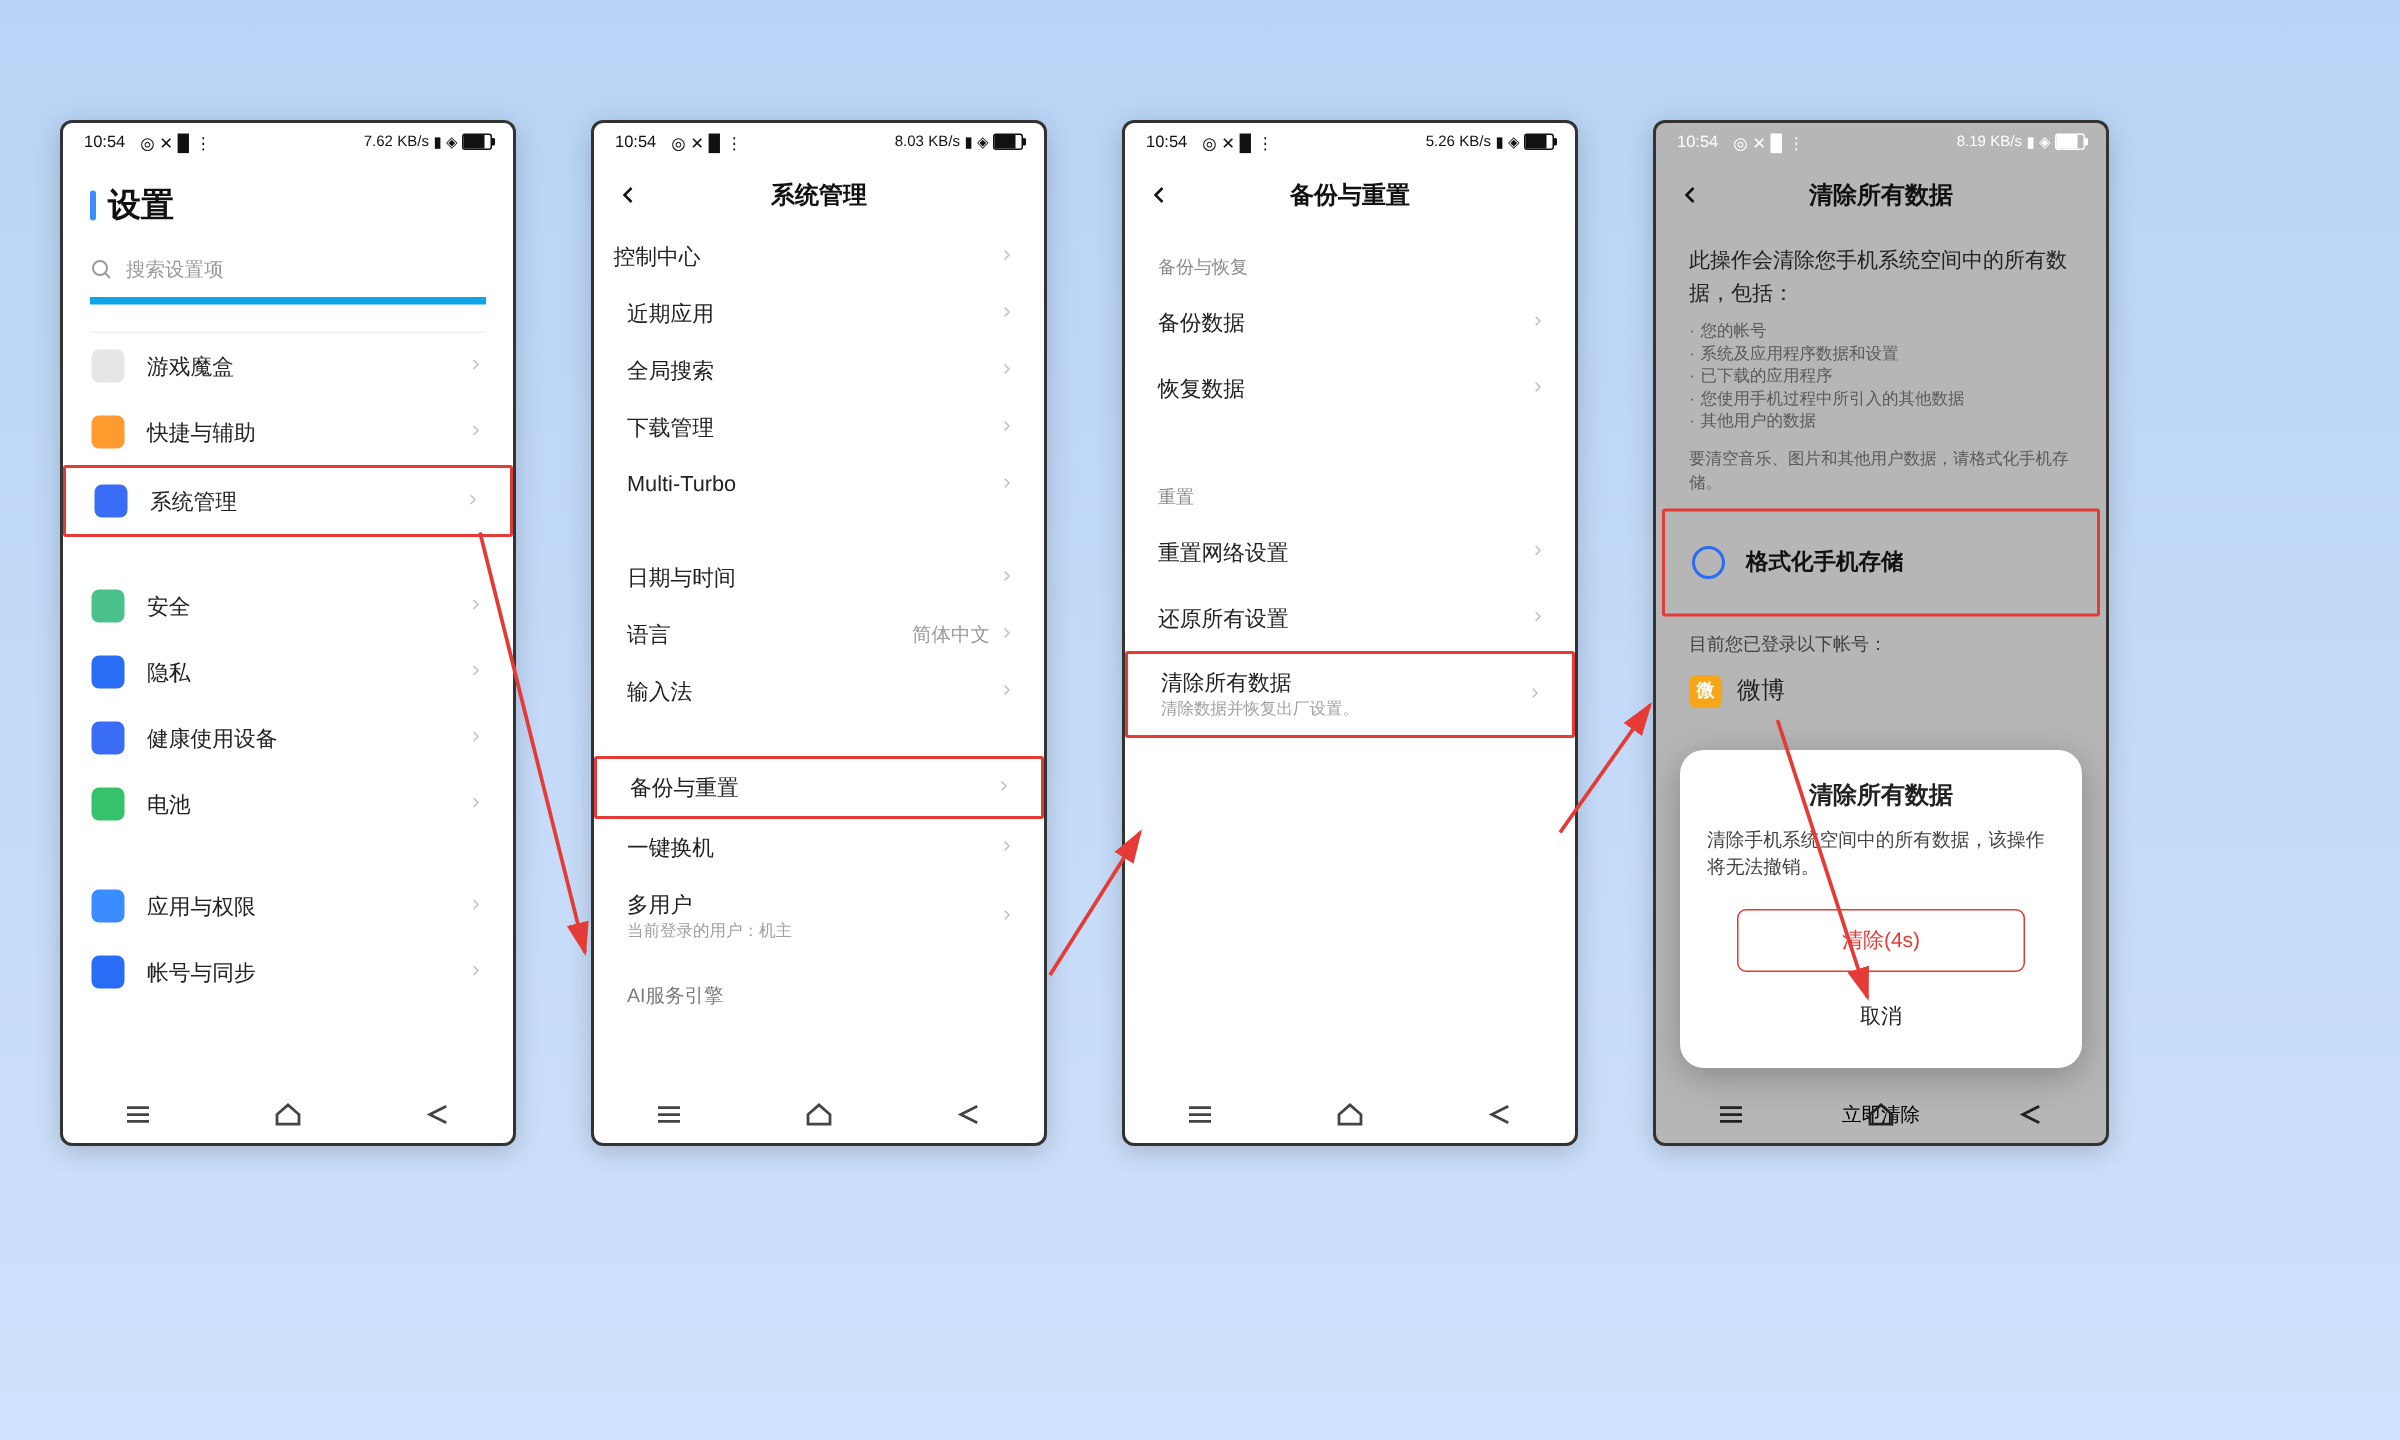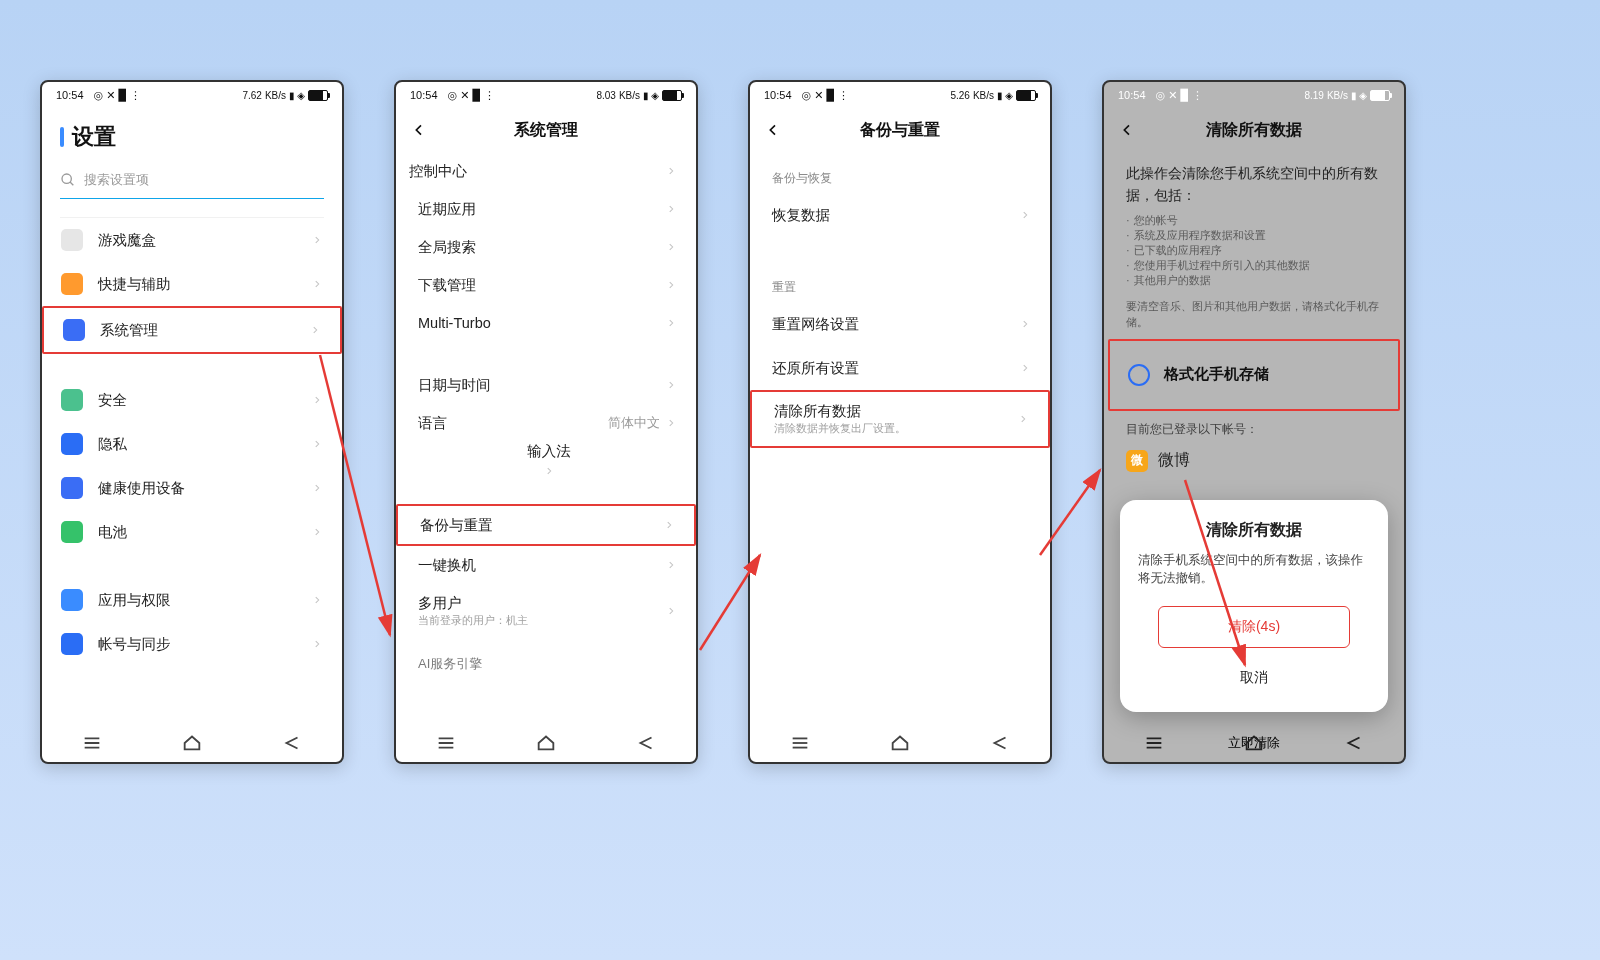--- a/index.html
+++ b/index.html
@@ -19,21 +19,21 @@
   .phone.dim .sbatt:after{background:#fff;}
   .phone.dim .sbatt i{background:#fff;}
   
   .header{height:44px;display:flex;align-items:center;justify-content:center;position:relative;font-size:16px;font-weight:600;color:#111;}
   .phone.dim .header{color:#111;}
   .back{position:absolute;left:0;top:0;width:46px;height:44px;display:flex;align-items:center;justify-content:center;cursor:pointer;}
   .back svg{width:16px;height:16px;}
   
   .bigtitle{font-size:22px;font-weight:700;padding:14px 18px 6px 18px;color:#111;}
   .bigtitle:before{content:"";display:inline-block;width:4px;height:20px;background:#3a8cff;margin-right:8px;border-radius:2px;vertical-align:-3px;}
-  .searchbar{margin:4px 18px 0 18px;height:36px;display:flex;align-items:center;color:#9a9a9a;border-bottom:1px solid #0ea5e9;font-size:13px;}
+  .searchbar{margin:4px 18px 0 18px;height:36px;display:flex;align-items:center;color:#9a9a9a;border-bottom:5px solid #0ea5e9;font-size:13px;}
   .searchbar .sicn{width:16px;height:16px;margin-right:8px;}
   
   .list{padding:0 0 0 0;}
   .sectionLabel{color:#8b8b8b;font-size:12px;padding:18px 22px 6px;}
   .row{display:flex;align-items:center;height:44px;padding:0 16px 0 18px;position:relative;cursor:pointer;}
   .row.row-tall{height:54px;}
   .row.indented{padding-left:22px;}
   .row .icon{width:24px;height:24px;margin-right:14px;flex:0 0 24px;border-radius:5px;display:flex;align-items:center;justify-content:center;}
   .row .label{flex:1;font-size:14.5px;color:#222;}
   .row .sublabel{font-size:11px;color:#a0a0a0;}
@@ -263,21 +263,21 @@
                 <polyline points="9 5 16 12 9 19"></polyline>
               </svg></span>
           </div>
           <div class="row indented" style="height: 38px;">
             <span class="label">语言</span>
             <span class="value">简体中文</span>
             <span class="chev"><svg viewBox="0 0 24 24" fill="none" stroke="#c3c3c3" stroke-width="2.5">
                 <polyline points="9 5 16 12 9 19"></polyline>
               </svg></span>
           </div>
-          <div class="row indented" style="height: 38px; flex-direction: column;">
+          <div class="row indented" style="height: 38px;">
             <span class="label">输入法</span>
             <span class="chev"><svg viewBox="0 0 24 24" fill="none" stroke="#c3c3c3" stroke-width="2.5">
                 <polyline points="9 5 16 12 9 19"></polyline>
               </svg></span>
           </div>
           <div class="gap"></div>
           <div class="row indented red-outline" style="height: 38px;">
             <span class="label">备份与重置</span>
             <span class="chev"><svg viewBox="0 0 24 24" fill="none" stroke="#c3c3c3" stroke-width="2.5">
                 <polyline points="9 5 16 12 9 19"></polyline>
@@ -333,20 +333,26 @@
       <div class="header">
         <div class="back">
             <svg viewBox="0 0 24 24" fill="none" stroke="#111" stroke-width="2.5">
               <polyline points="15 5 8 12 15 19"></polyline>
             </svg>
           </div>
         <span>备份与重置</span>
       </div>
       <div class="list" id="p3list">
           <div class="sectionLabel">备份与恢复</div>
+          <div class="row indented">
+            <span class="label">备份数据</span>
+            <span class="chev"><svg viewBox="0 0 24 24" fill="none" stroke="#c3c3c3" stroke-width="2.5">
+                <polyline points="9 5 16 12 9 19"></polyline>
+              </svg></span>
+          </div>
           <div class="row indented">
             <span class="label">恢复数据</span>
             <span class="chev"><svg viewBox="0 0 24 24" fill="none" stroke="#c3c3c3" stroke-width="2.5">
                 <polyline points="9 5 16 12 9 19"></polyline>
               </svg></span>
           </div>
           <div class="gap"></div>
           <div class="sectionLabel">重置</div>
           <div class="row indented">
             <span class="label">重置网络设置</span>

